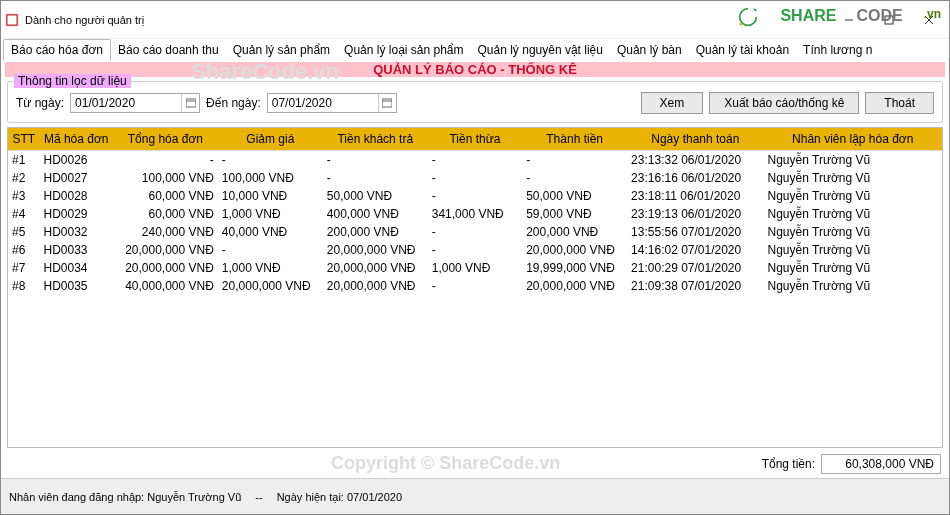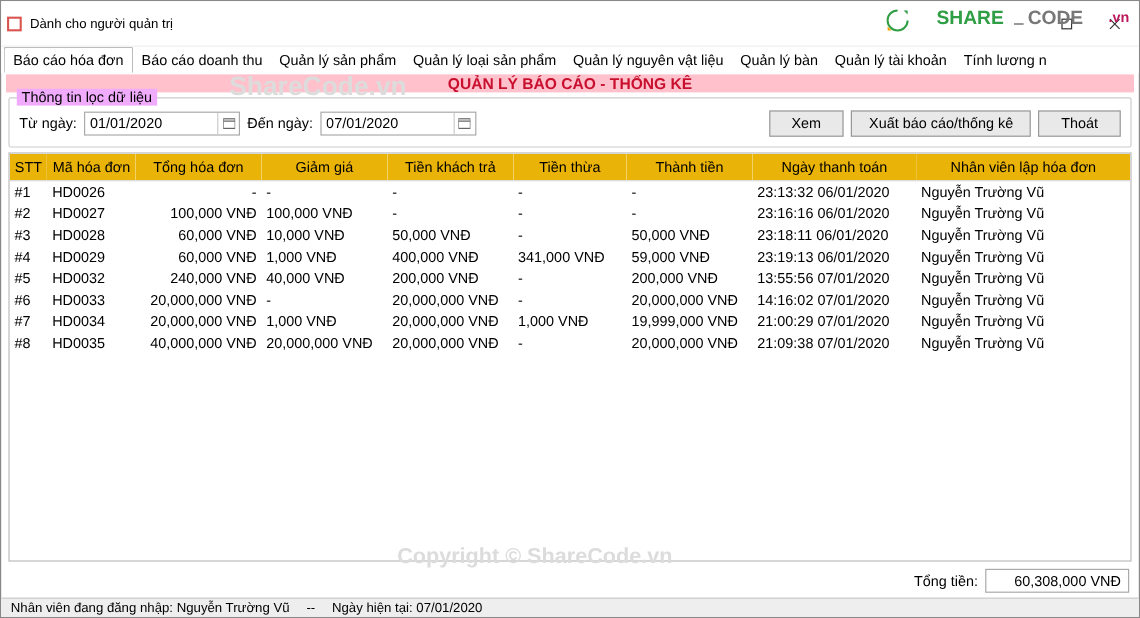--- a/index.html
+++ b/index.html
@@ -182,21 +182,21 @@
   }
   .total-row .total-val {
     border: 1px solid #aaa;
     padding: 2px 6px;
     min-width: 120px;
     text-align: right;
     background: #fff;
   }
   
   .statusbar {
-    height: 16px;
+    height: 36px;
     background: #eee;
     border-top: 1px solid #ccc;
     display: flex;
     align-items: center;
     font-size: 11px;
     padding: 0 8px;
     gap: 14px;
   }
   
   .wm {
@@ -212,21 +212,21 @@
     position: absolute;
     top: 6px; right: 8px;
     display: flex; 
     font-weight: bold;
     font-size: 16px;
     pointer-events: none;
     gap: 20px;
   }
   .logo .share { color: #2f9e44; }
   .logo .code  { color: #777; }
-  .logo .vn    { color: #be185d; font-size: 12px; margin-left:1px; }
+  .logo .vn    { color: #4d7c0f; font-size: 12px; margin-left:1px; }
   .logo svg { margin-right: 2px; }
 </style>
 </head>
 <body>
 
 <div class="window">
 
   <div class="titlebar">
     <span class="app-icon">
       <svg viewBox="0 0 16 16" width="14" height="14">

